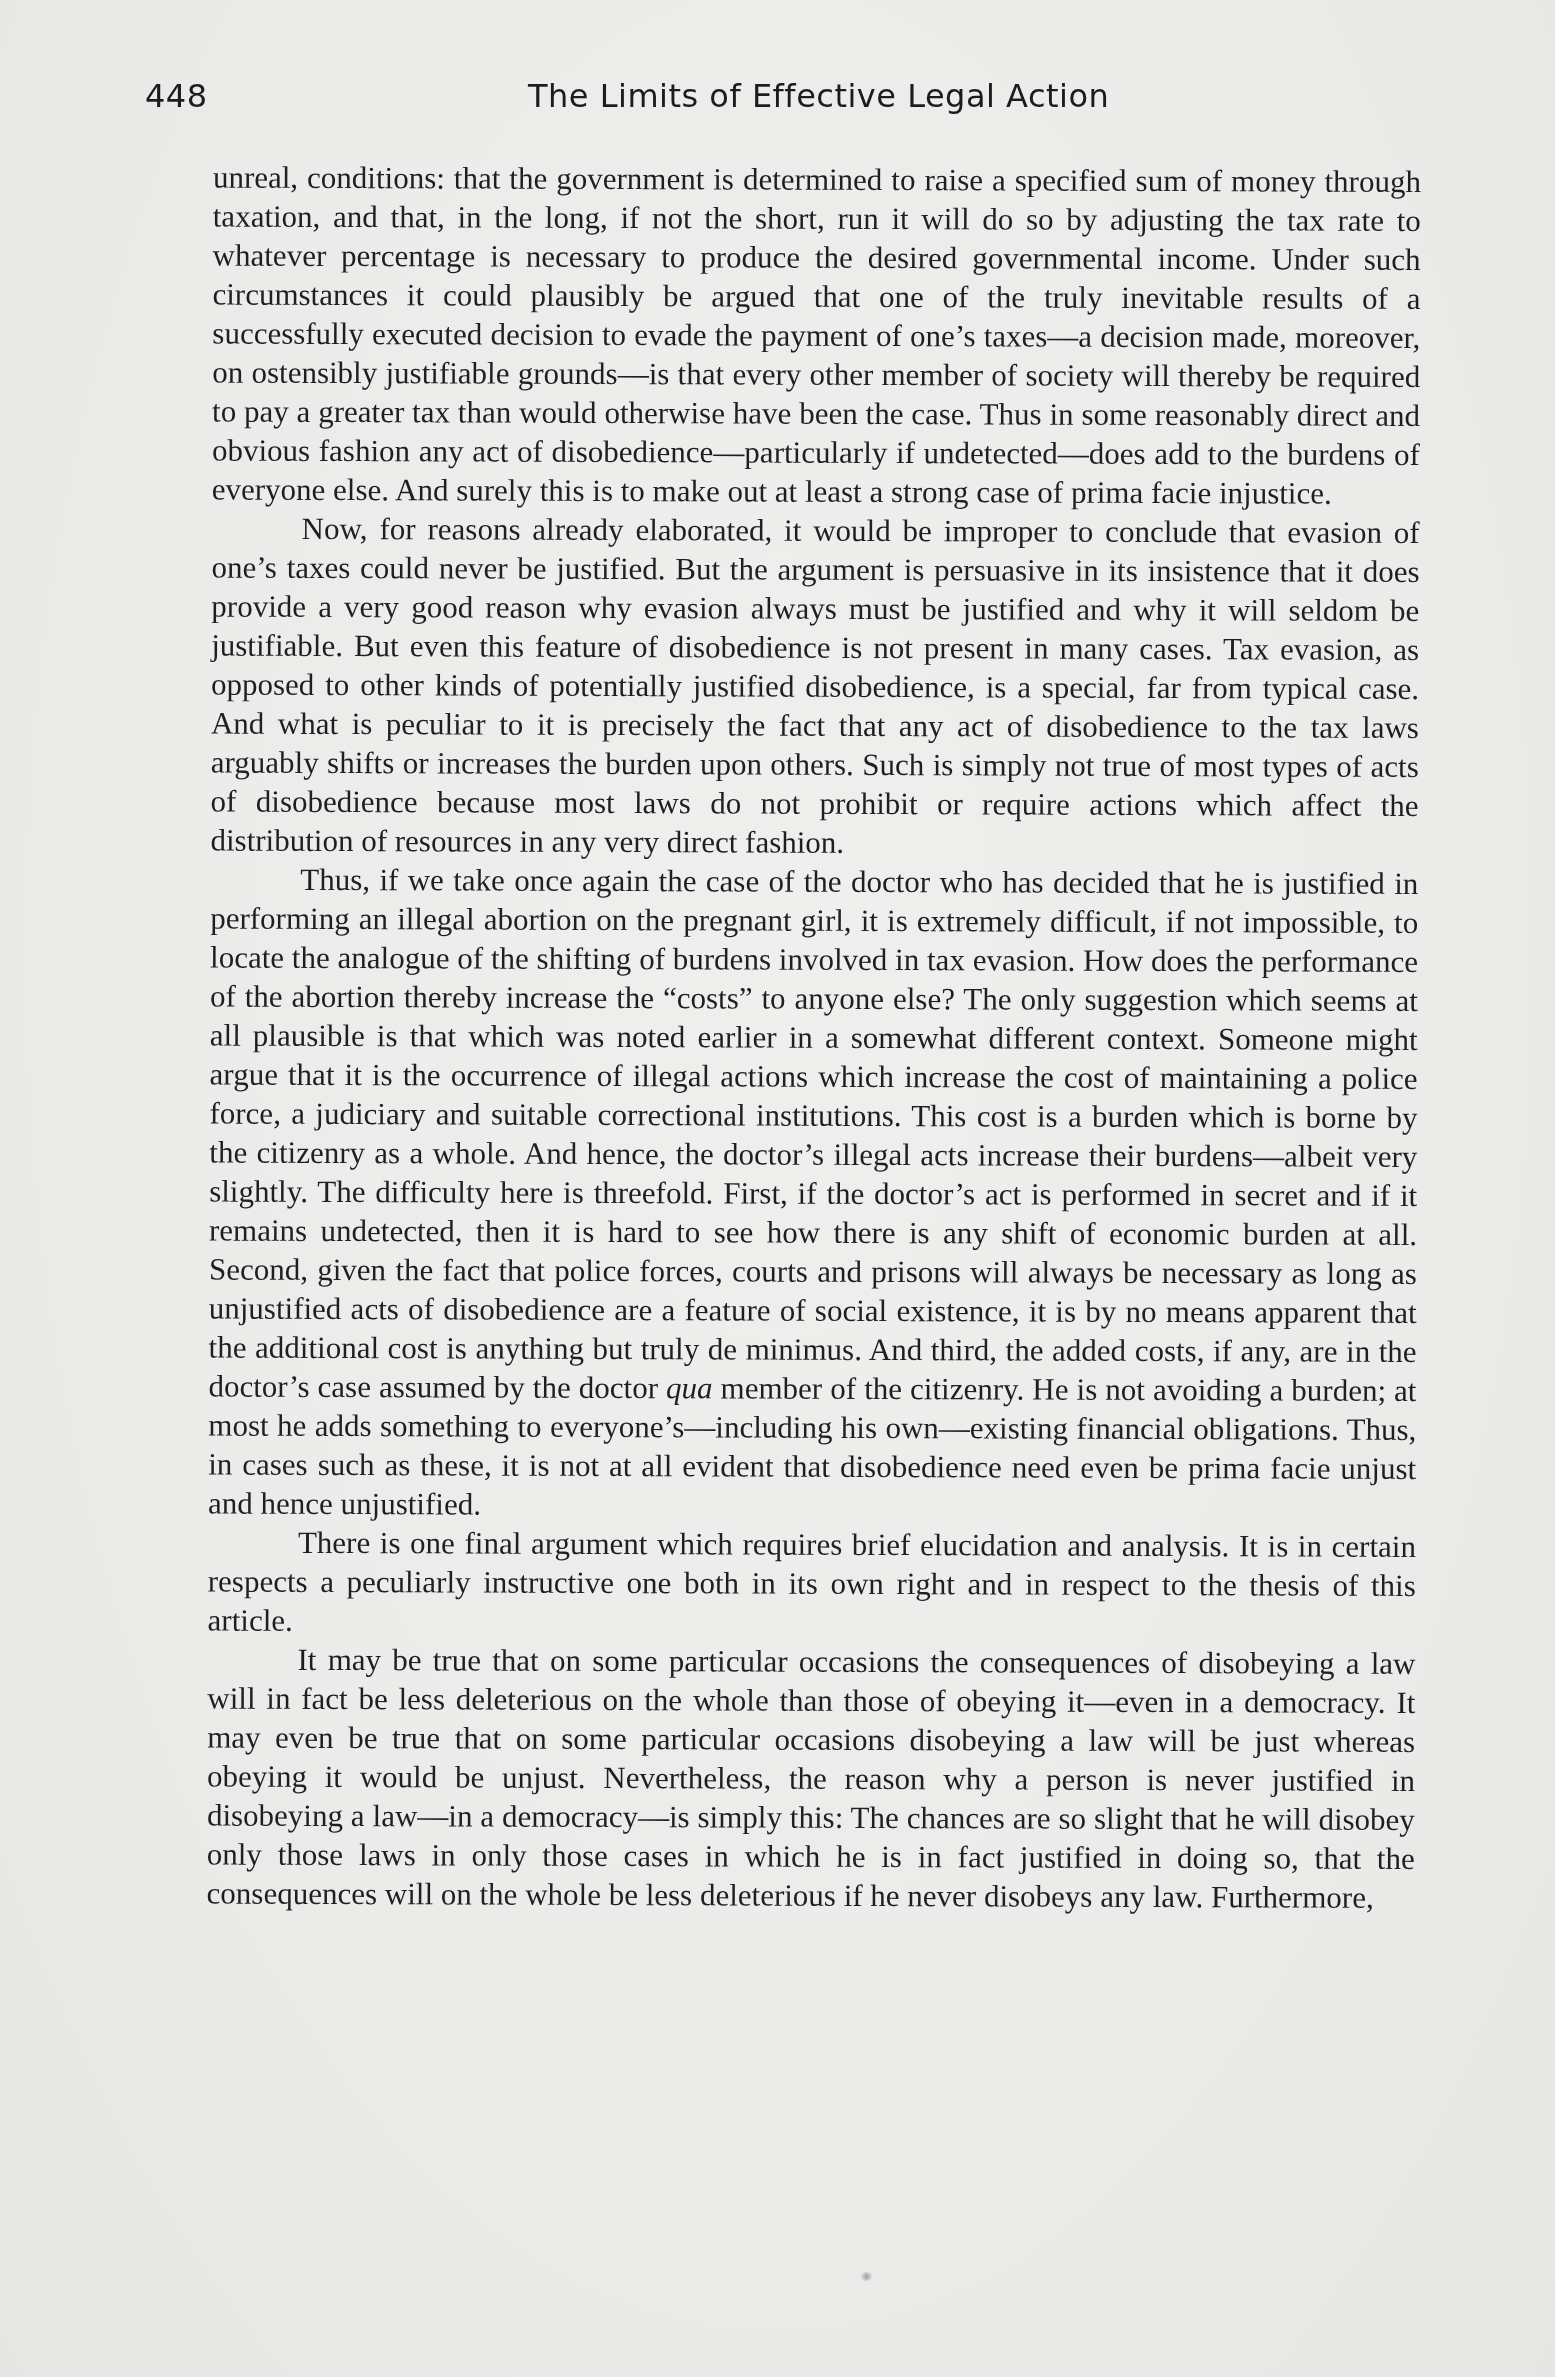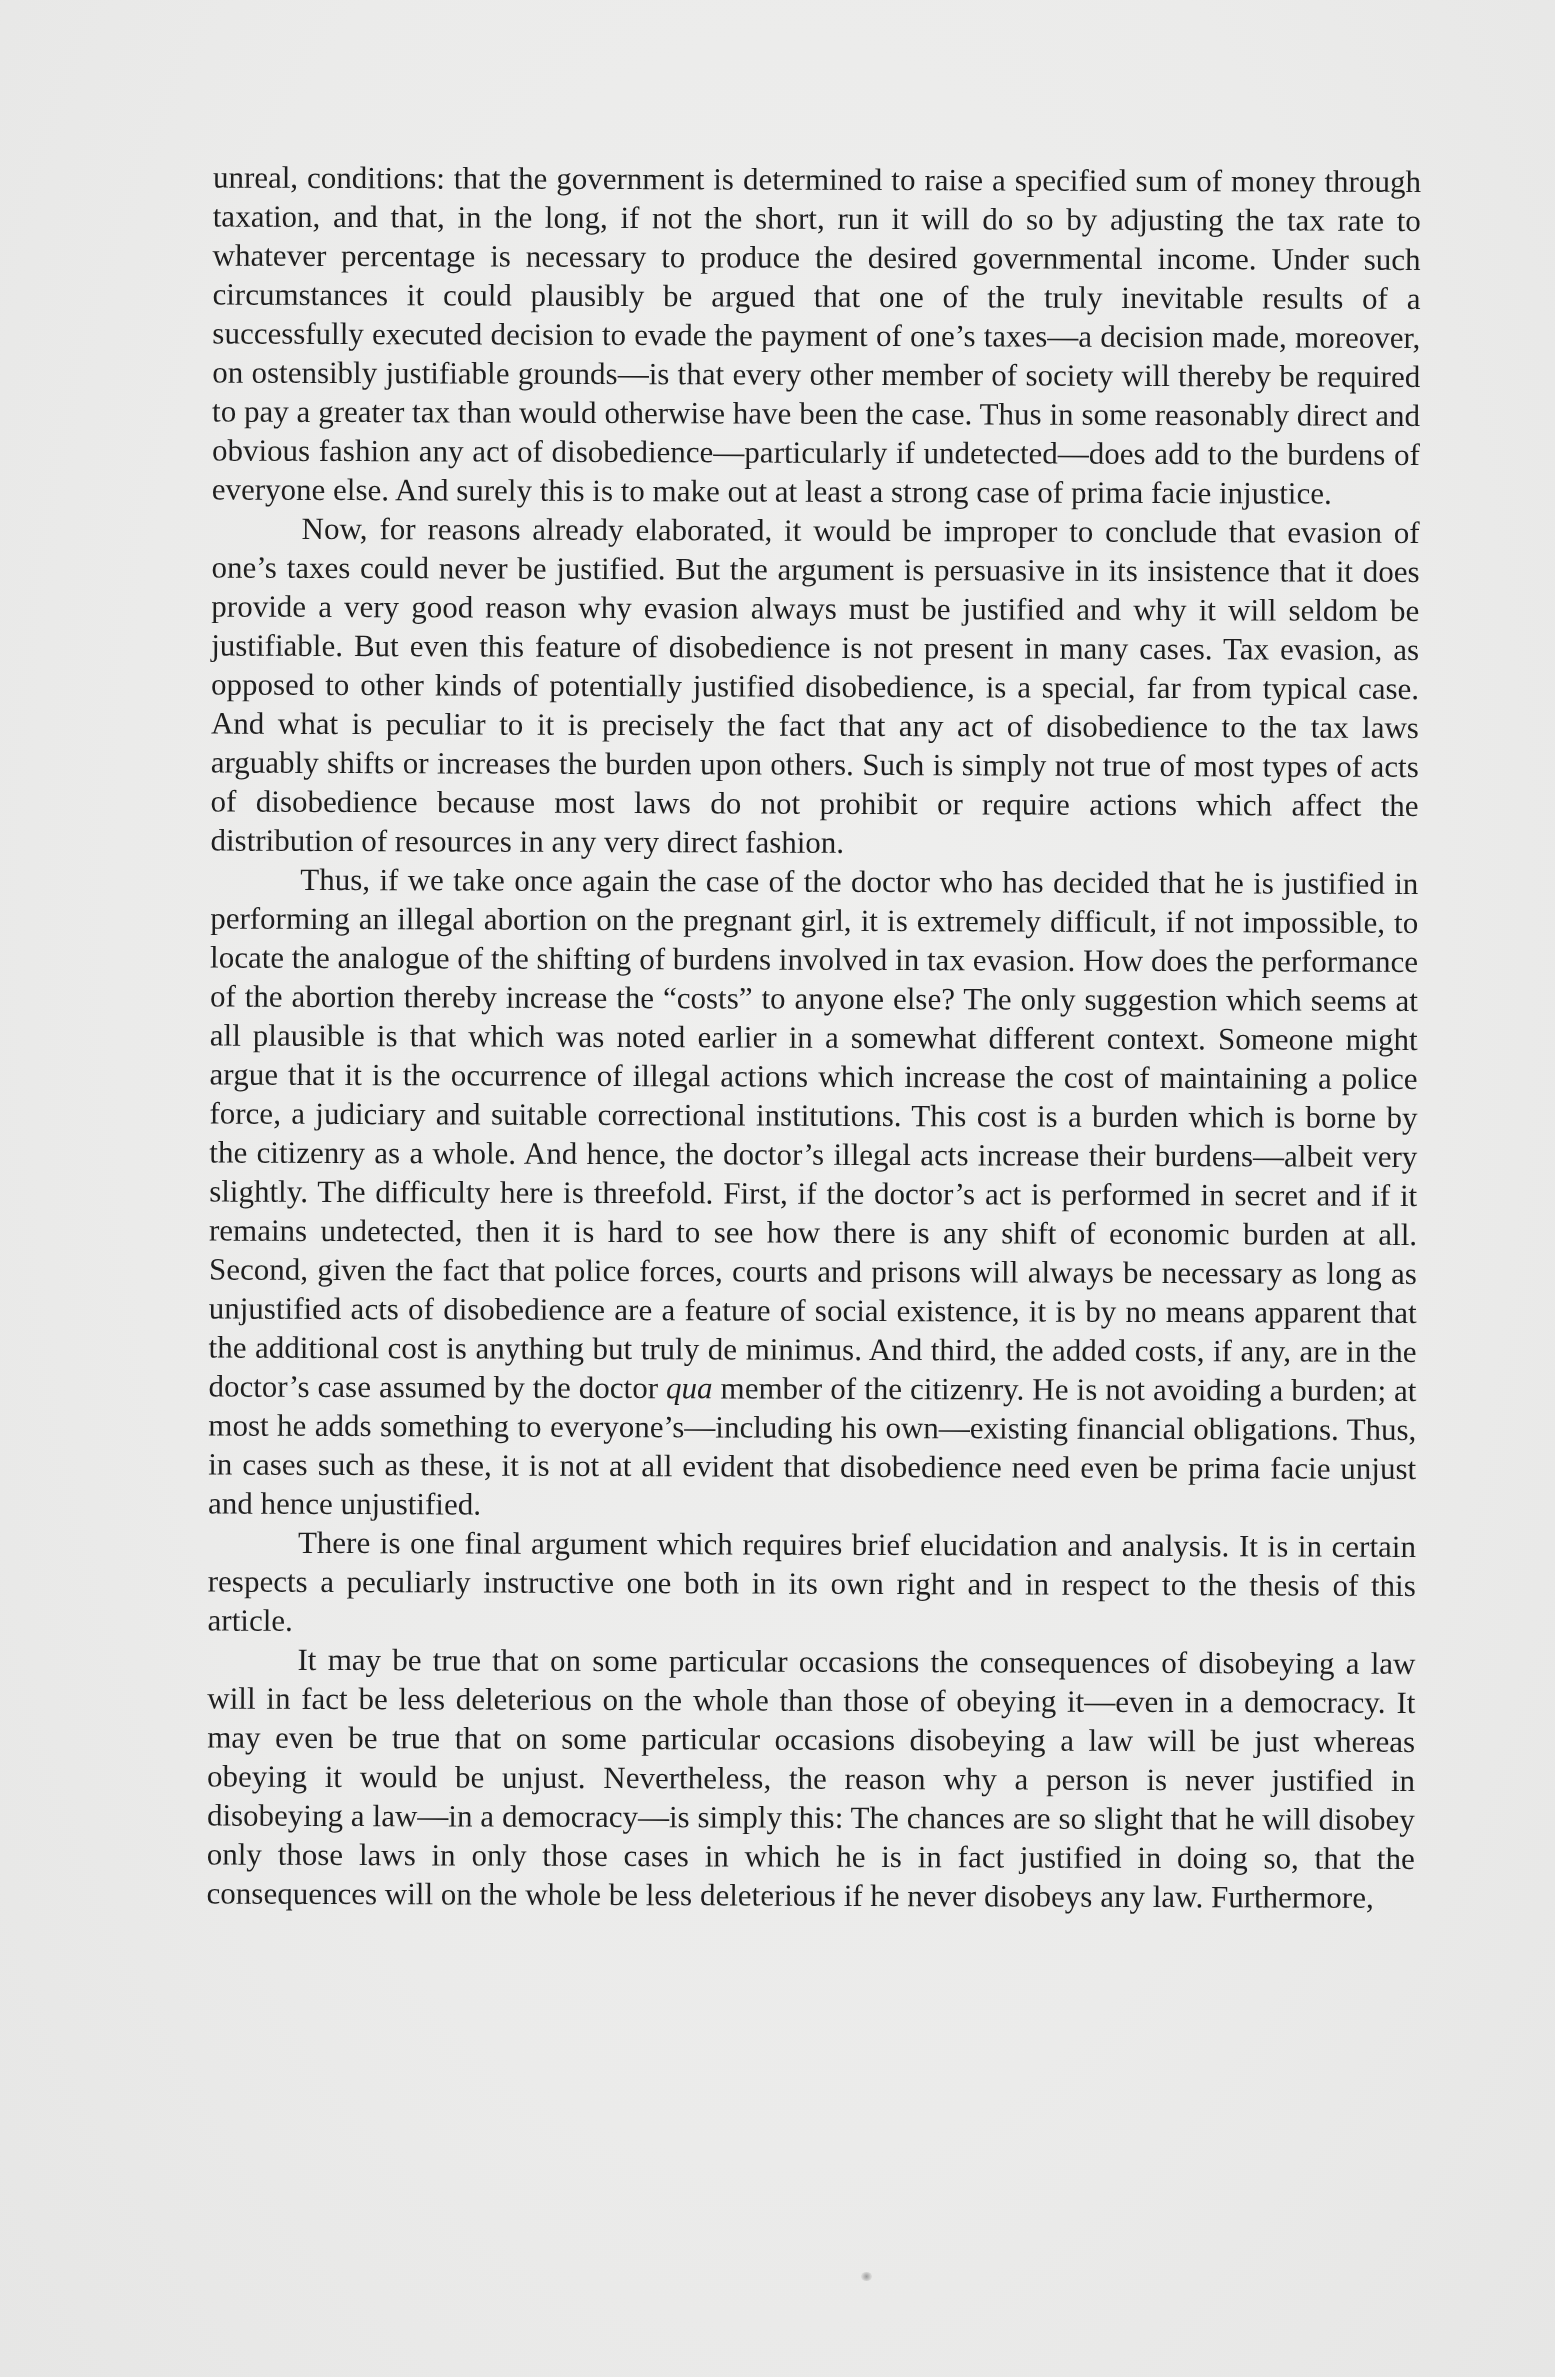--- a/index.html
+++ b/index.html
@@ -86,20 +86,24 @@
     border-radius: 50%;
     background: radial-gradient(ellipse, rgba(110,110,110,0.35) 0%, rgba(0,0,0,0) 100%);
     transform: rotate(25deg);
   }
 </style>
 </head>
 <body>
 
 <div class="page">
 
+  <div class="running-head">
+    <span class="page-number">448</span>
+    <span class="running-title">The Limits of Effective Legal Action</span>
+  </div>
 
   <div class="text-block">
     <p class="continued">
       <span>unreal, conditions: that the government is determined to raise a specified sum of money through taxation, and that, in the long, if not the short, run it will do so by adjusting the tax rate to whatever percentage is necessary to produce the desired governmental income. Under such circumstances it could plausibly be argued that one of the truly inevitable results of a successfully executed decision to evade the payment of one’s taxes—a decision made, moreover, on ostensibly justifiable grounds—is that every other member of society will thereby be required to pay a greater tax than would otherwise have been the case. Thus in some reasonably direct and obvious fashion any act of disobedience—particularly if undetected—does add to the burdens of everyone else. And surely this is to make out at least a strong case of prima facie injustice.</span>
     </p>
     <p>
       <span>Now, for reasons already elaborated, it would be improper to conclude that evasion of one’s taxes could never be justified. But the argument is persua­sive in its insistence that it does provide a very good reason why evasion always must be justified and why it will seldom be justifiable. But even this feature of disobedience is not present in many cases. Tax evasion, as opposed to other kinds of potentially justified disobedience, is a special, far from typical case. And what is peculiar to it is precisely the fact that any act of disobedience to the tax laws arguably shifts or increases the burden upon others. Such is simply not true of most types of acts of disobedience because most laws do not prohibit or require actions which affect the distribution of resources in any very direct fashion.</span>
     </p>
     <p>
       <span>Thus, if we take once again the case of the doctor who has decided that he is justified in performing an illegal abortion on the pregnant girl, it is extremely difficult, if not impossible, to locate the analogue of the shifting of burdens involved in tax evasion. How does the performance of the abortion thereby increase the “costs” to anyone else? The only suggestion which seems at all plausible is that which was noted earlier in a somewhat different context. Someone might argue that it is the occurrence of illegal actions which increase the cost of maintaining a police force, a judiciary and suitable correctional institutions. This cost is a burden which is borne by the citizenry as a whole. And hence, the doctor’s illegal acts increase their burdens—albeit very slightly. The difficulty here is threefold. First, if the doctor’s act is performed in secret and if it remains undetected, then it is hard to see how there is any shift of economic burden at all. Second, given the fact that police forces, courts and prisons will always be necessary as long as unjustified acts of disobedience are a feature of social existence, it is by no means apparent that the additional cost is anything but truly de minimus. And third, the added costs, if any, are in the doctor’s case assumed by the doctor </span><em>qua</em><span> member of the citizenry. He is not avoiding a burden; at most he adds something to everyone’s—including his own—existing financial obligations. Thus, in cases such as these, it is not at all evident that disobedience need even be prima facie unjust and hence unjustified.</span>

